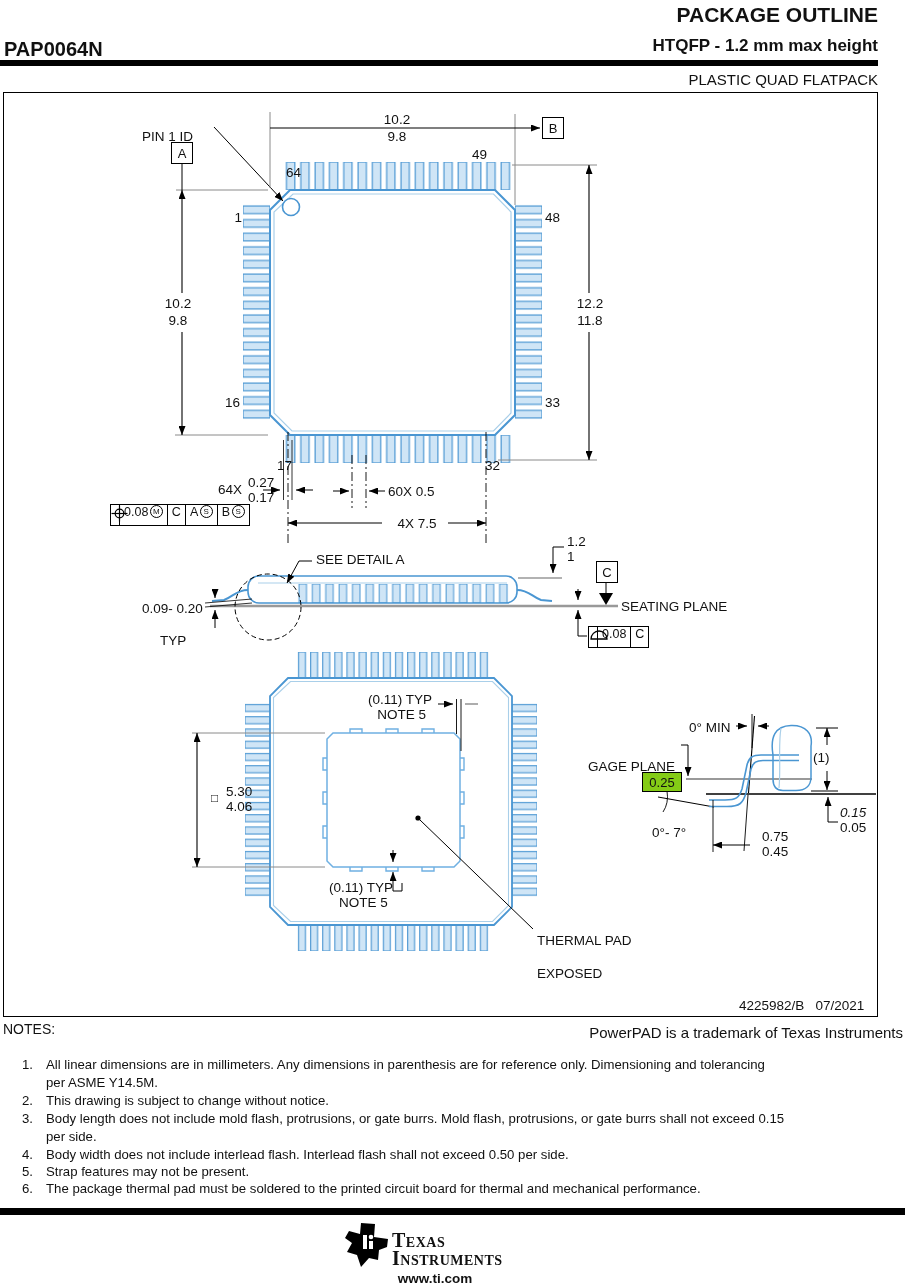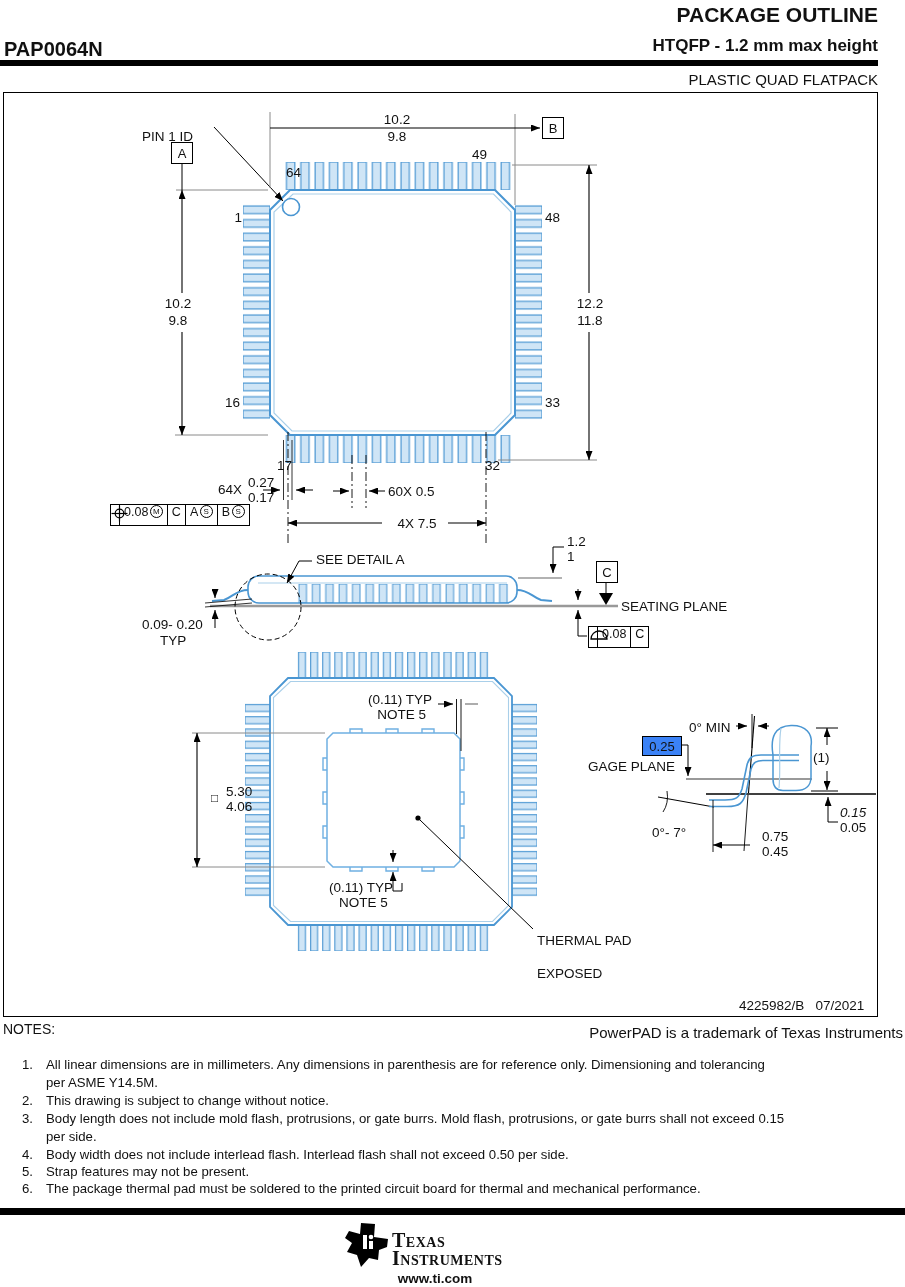--- a/index.html
+++ b/index.html
@@ -5,22 +5,22 @@
   html,body{margin:0;padding:0;background:#fff;}
   #page{position:relative;width:905px;height:1287px;background:#fff;overflow:hidden;
         font-family:"Liberation Sans", sans-serif;color:#111;}
   .lb{position:absolute;font-size:13.5px;line-height:1.05;white-space:nowrap;color:#111;}
   .ctr{text-align:center;}
   .rtx{text-align:right;}
   .bold{font-weight:bold;}
   .rt{position:absolute;right:27px;white-space:nowrap;}
   .datum{position:absolute;width:20px;height:20px;border:1.4px solid #000;background:#fff;
          display:flex;align-items:center;justify-content:center;font-size:13px;}
-  .boxlb{position:absolute;border:1.3px solid #000;background:#3b82f6;display:flex;
-         align-items:center;justify-content:center;font-size:13px;}
+  .boxlb{position:absolute;border:1.3px solid #000;background:#84cc16;display:flex;
+         align-items:center;justify-content:center;font-size:13px;margin-top:36px;}
   .fcf{position:absolute;display:flex;border:1.3px solid #000;background:#fff;height:20px;font-size:12.5px;}
   .fcf .cell{display:flex;align-items:flex-start;justify-content:center;padding:0 4px;border-left:1.3px solid #000;}
   .fcf .cell:first-child{border-left:none;}
   .circ{display:inline-flex;width:11px;height:11px;border:1.1px solid #000;border-radius:50%;
         align-items:center;justify-content:center;font-size:8px;margin-left:1.5px;flex:none;}
   .rule{position:absolute;background:#000;}
   #frame{position:absolute;left:3px;top:92px;width:873px;height:923px;border:1.6px solid #000;}
   svg{position:absolute;left:0;top:0;}
   .note-num{position:absolute;left:22px;font-size:13.2px;}
   .note-tx{position:absolute;left:46px;font-size:13.2px;white-space:nowrap;}
@@ -270,21 +270,21 @@
   <div class="lb" style="left:621px;top:600px;">SEATING PLANE</div>
   <div class="fcf" style="left:588px;top:626px;">
     <div class="cell">
       <svg width="20" height="14" viewBox="0 0 20 14">
           <path d="M2,12 A8,8 0 0 1 18,12 Z" fill="none" stroke="#000" stroke-width="1.3"></path>
         </svg>
     </div>
     <div class="cell">0.08</div>
     <div class="cell">C</div>
   </div>
-  <div class="lb" style="left:142px;top:618px;text-align:right;">0.09- 0.20</div>
+  <div class="lb" style="left:142px;top:602px;text-align:right;">0.09- 0.20</div>
   <div class="lb" style="left:160px;top:634px;">TYP</div>
 
   <div class="lb rtx" style="left:346px;top:693px;width:86px;">(0.11) TYP</div>
   <div class="lb rtx" style="left:346px;top:708px;width:80px;">NOTE 5</div>
   <div class="lb" style="left:211px;top:792px;font-size:12px;">□</div>
   <div class="lb" style="left:226px;top:785px;">5.30</div>
   <div class="lb" style="left:226px;top:800px;">4.06</div>
   <div class="lb" style="left:329px;top:881px;">(0.11) TYP</div>
   <div class="lb" style="left:339px;top:896px;">NOTE 5</div>
   <div class="lb" style="left:537px;top:919px;margin-top:48px;">EXPOSED</div>

